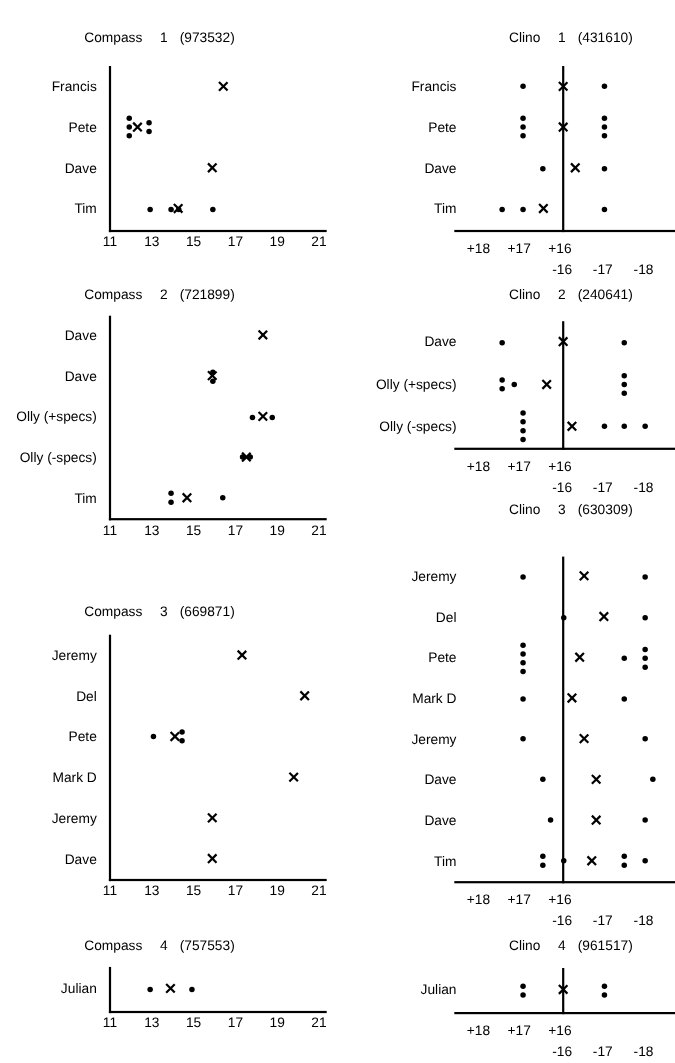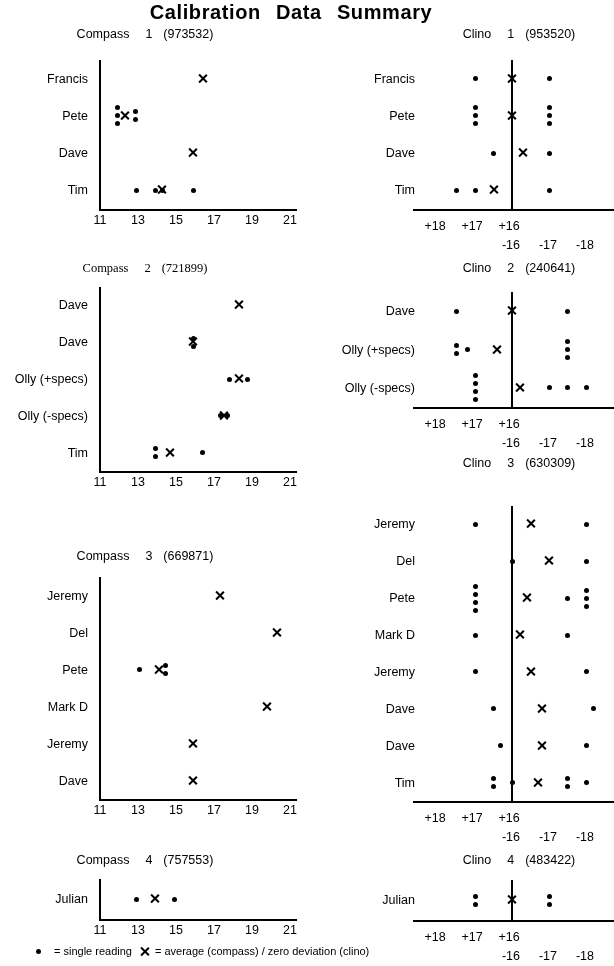--- a/index.html
+++ b/index.html
@@ -34,21 +34,20 @@
     position:absolute; left:36px; top:944px; height:14px;
     display:flex; align-items:center; font-size:11px; white-space:nowrap;
   }
   .legend .ldot { width:5px; height:5px; border-radius:50%; background:#000; margin-right:13px; flex:none; }
   .legend .xmark { position:relative; display:inline-block; flex:none; margin:0 5px 0 8px; }
 </style>
 </head>
 <body>
 
 <div id="root">
-  <div class="main-title">Calibration Data Summary</div>
 
   <div id="plots">
       <div class="plot">
         <div class="vline" style="left: 99px; top: 60px; width: 2px; height: 151px;"></div>
         <div class="hline" style="left: 99px; top: 209px; width: 198px; height: 2px;"></div>
         <div class="plot-title" style="left: 145px; top: 27px;"><span>Compass</span><span class="num">1</span><span class="serial">(973532)</span></div>
         <div class="row-name" style="left: -72px; top: 78.625px;">Francis</div>
         <div class="xmark" style="left: 197.6px; top: 73.125px;"></div>
         <div class="row-name" style="left: -72px; top: 115.875px;">Pete</div>
         <div class="dot" style="left: 114.6px; top: 105.375px;"></div>
@@ -68,21 +67,21 @@
         <div class="tick" style="left: 100px; top: 213px;">11</div>
         <div class="tick" style="left: 138px; top: 213px;">13</div>
         <div class="tick" style="left: 176px; top: 213px;">15</div>
         <div class="tick" style="left: 214px; top: 213px;">17</div>
         <div class="tick" style="left: 252px; top: 213px;">19</div>
         <div class="tick" style="left: 290px; top: 213px;">21</div>
       </div>
       <div class="plot">
         <div class="vline" style="left: 511px; top: 60px; width: 2px; height: 151px;"></div>
         <div class="hline" style="left: 413px; top: 209px; width: 201px; height: 2px;"></div>
-        <div class="plot-title" style="left: 519px; top: 27px;"><span>Clino</span><span class="num">1</span><span class="serial">(953520)</span></div>
+        <div class="plot-title" style="left: 519px; top: 27px;"><span>Clino</span><span class="num">1</span><span class="serial">(431610)</span></div>
         <div class="row-name" style="left: 255px; top: 78.625px;">Francis</div>
         <div class="dot" style="left: 472.5px; top: 76.125px;"></div>
         <div class="dot" style="left: 546.5px; top: 76.125px;"></div>
         <div class="xmark" style="left: 507px; top: 73.125px;"></div>
         <div class="row-name" style="left: 255px; top: 115.875px;">Pete</div>
         <div class="dot" style="left: 472.5px; top: 105.375px;"></div>
         <div class="dot" style="left: 472.5px; top: 113.375px;"></div>
         <div class="dot" style="left: 472.5px; top: 121.375px;"></div>
         <div class="dot" style="left: 546.5px; top: 105.375px;"></div>
         <div class="dot" style="left: 546.5px; top: 113.375px;"></div>
@@ -100,21 +99,21 @@
         <div class="tick" style="left: 435px; top: 219px;">+18</div>
         <div class="tick" style="left: 472px; top: 219px;">+17</div>
         <div class="tick" style="left: 509px; top: 219px;">+16</div>
         <div class="tick" style="left: 511px; top: 238px;">-16</div>
         <div class="tick" style="left: 548px; top: 238px;">-17</div>
         <div class="tick" style="left: 585px; top: 238px;">-18</div>
       </div>
       <div class="plot">
         <div class="vline" style="left: 99px; top: 287px; width: 2px; height: 186px;"></div>
         <div class="hline" style="left: 99px; top: 471px; width: 198px; height: 2px;"></div>
-        <div class="plot-title" style="left: 145px; top: 261px; font-family: Liberation Serif, serif;"><span>Compass</span><span class="num">2</span><span class="serial">(721899)</span></div>
+        <div class="plot-title" style="left: 145px; top: 261px;"><span>Compass</span><span class="num">2</span><span class="serial">(721899)</span></div>
         <div class="row-name" style="left: -72px; top: 305.4px;">Dave</div>
         <div class="xmark" style="left: 233.7px; top: 299.9px;"></div>
         <div class="row-name" style="left: -72px; top: 342.2px;">Dave</div>
         <div class="dot" style="left: 190.6px; top: 335.7px;"></div>
         <div class="dot" style="left: 190.6px; top: 343.7px;"></div>
         <div class="xmark" style="left: 188.1px; top: 336.7px;"></div>
         <div class="row-name" style="left: -72px; top: 379px;">Olly (+specs)</div>
         <div class="dot" style="left: 226.7px; top: 376.5px;"></div>
         <div class="dot" style="left: 244.75px; top: 376.5px;"></div>
         <div class="xmark" style="left: 233.7px; top: 373.5px;"></div>
@@ -256,35 +255,29 @@
         <div class="tick" style="left: 100px; top: 923px;">11</div>
         <div class="tick" style="left: 138px; top: 923px;">13</div>
         <div class="tick" style="left: 176px; top: 923px;">15</div>
         <div class="tick" style="left: 214px; top: 923px;">17</div>
         <div class="tick" style="left: 252px; top: 923px;">19</div>
         <div class="tick" style="left: 290px; top: 923px;">21</div>
       </div>
       <div class="plot">
         <div class="vline" style="left: 511px; top: 880px; width: 2px; height: 42px;"></div>
         <div class="hline" style="left: 413px; top: 920px; width: 201px; height: 2px;"></div>
-        <div class="plot-title" style="left: 519px; top: 853px;"><span>Clino</span><span class="num">4</span><span class="serial">(483422)</span></div>
+        <div class="plot-title" style="left: 519px; top: 853px;"><span>Clino</span><span class="num">4</span><span class="serial">(961517)</span></div>
         <div class="row-name" style="left: 255px; top: 900px;">Julian</div>
         <div class="dot" style="left: 472.5px; top: 893.5px;"></div>
         <div class="dot" style="left: 472.5px; top: 901.5px;"></div>
         <div class="dot" style="left: 546.5px; top: 893.5px;"></div>
         <div class="dot" style="left: 546.5px; top: 901.5px;"></div>
         <div class="xmark" style="left: 507px; top: 894.5px;"></div>
         <div class="tick" style="left: 435px; top: 930px;">+18</div>
         <div class="tick" style="left: 472px; top: 930px;">+17</div>
         <div class="tick" style="left: 509px; top: 930px;">+16</div>
         <div class="tick" style="left: 511px; top: 949px;">-16</div>
         <div class="tick" style="left: 548px; top: 949px;">-17</div>
         <div class="tick" style="left: 585px; top: 949px;">-18</div>
       </div>
     </div>
 
-  <div class="legend">
-    <span class="ldot"></span>
-    <span>= single reading</span>
-    <span class="xmark"></span>
-    <span>= average (compass) / zero deviation (clino)</span>
-  </div>
 </div>
 
 </body></html>

